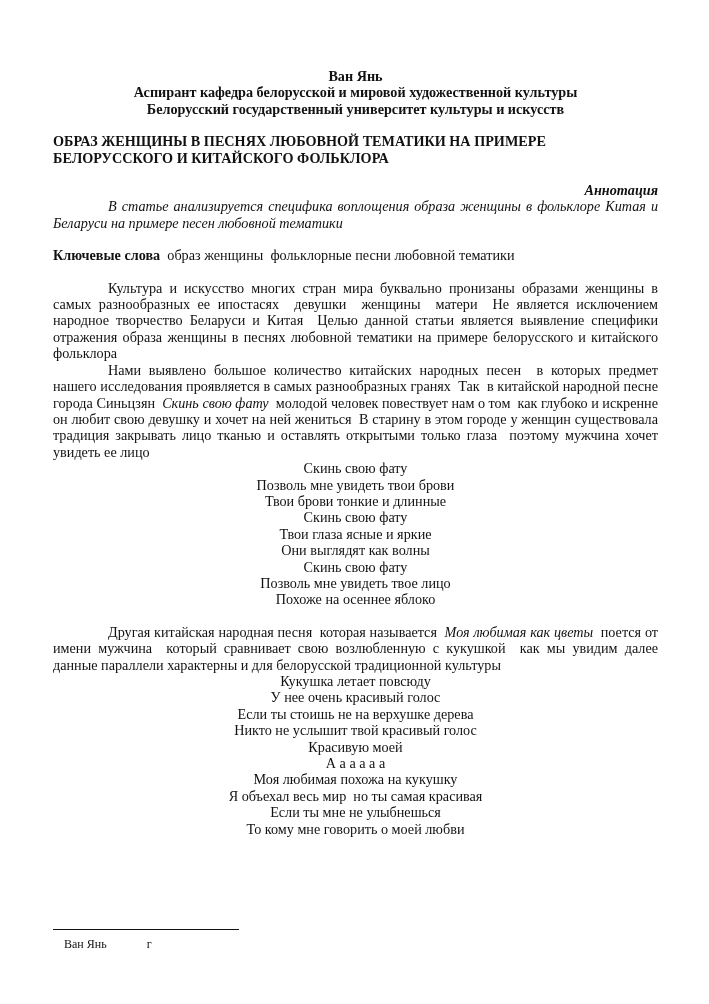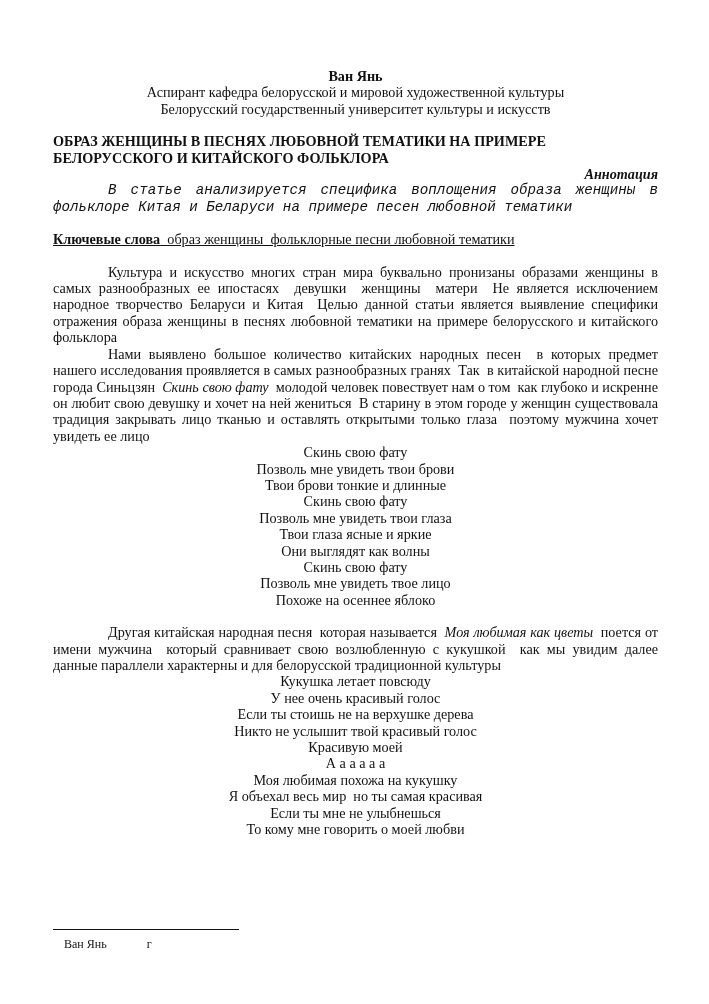--- a/index.html
+++ b/index.html
@@ -5,26 +5,26 @@
   html, body { margin: 0; padding: 0; background: #ffffff; }
   body {
     width: 709px; height: 1004px; position: relative; overflow: hidden;
     font-family: "Liberation Serif", "DejaVu Serif", serif;
     color: #111111; font-size: 14.2px; line-height: 16.4px;
   }
   .page { position: absolute; left: 53px; top: 68px; width: 605px; }
   .center { text-align: center; }
   .bold { font-weight: bold; }
   .author { margin: 0; }
-  .affil { margin: 0; }
+  .affil { margin: 0; font-weight: bold; }
   .title { margin-top: 16px; font-weight: bold; }
   .title div { line-height: 16.4px; }
-  .annot-head { text-align: right; font-weight: bold; font-style: italic; margin-top: 0; }
-  .annot-body { font-style: italic; text-align: justify; text-indent: 55px; font-family: Liberation Mono, monospace; }
-  .keywords { margin-top: 16px; text-decoration: underline; }
+  .annot-head { text-align: right; font-weight: bold; font-style: italic; margin-top: 16px; }
+  .annot-body { font-style: italic; text-align: justify; text-indent: 55px; }
+  .keywords { margin-top: 16px; }
   .para { text-align: justify; text-indent: 55px; }
   .p1 { margin-top: 16px; }
   .para .it { font-style: italic; }
   .verse { text-align: center; }
   .verse div { line-height: 16.4px; }
   .gap { height: 16px; }
   .footnote-rule { position: absolute; left: 53px; top: 929px; width: 186px; height: 0; border-top: 1.2px solid #111; }
   .footnote { position: absolute; left: 64px; top: 937px; font-size: 12px; line-height: 14px; }
   .footnote span { display: inline-block; }
   .fn-gap { width: 40px; }
@@ -49,21 +49,20 @@
 
   <div class="para p1" style="white-space:pre-wrap">Культура и искусство многих стран мира буквально пронизаны образами женщины в самых разнообразных ее ипостасях  девушки  женщины  матери  Не является исключением народное творчество Беларуси и Китая  Целью данной статьи является выявление специфики отражения образа женщины в песнях любовной тематики на примере белорусского и китайского фольклора</div>
 
   <div class="para" style="white-space:pre-wrap"><span>Нами выявлено большое количество китайских народных песен  в которых предмет нашего исследования проявляется в самых разнообразных гранях  Так  в китайской народной песне города Синьцзян  </span><span class="it">Скинь свою фату</span><span>  молодой человек повествует нам о том  как глубоко и искренне он любит свою девушку и хочет на ней жениться  В старину в этом городе у женщин существовала традиция закрывать лицо тканью и оставлять открытыми только глаза  поэтому мужчина хочет увидеть ее лицо</span></div>
 
   <div class="verse">
     <div>Скинь свою фату</div>
     <div>Позволь мне увидеть твои брови</div>
     <div>Твои брови тонкие и длинные</div>
     <div>Скинь свою фату</div>
-    <div>Позволь мне увидеть твои глаза</div>
     <div>Твои глаза ясные и яркие</div>
     <div>Они выглядят как волны</div>
     <div>Скинь свою фату</div>
     <div>Позволь мне увидеть твое лицо</div>
     <div>Похоже на осеннее яблоко</div>
   </div>
 
   <div class="gap"></div>
 
   <div class="para" style="white-space:pre-wrap"><span>Другая китайская народная песня  которая называется  </span><span class="it">Моя любимая как цветы</span><span>  поется от имени мужчина  который сравнивает свою возлюбленную с кукушкой  как мы увидим далее  данные параллели характерны и для белорусской традиционной культуры</span></div>

